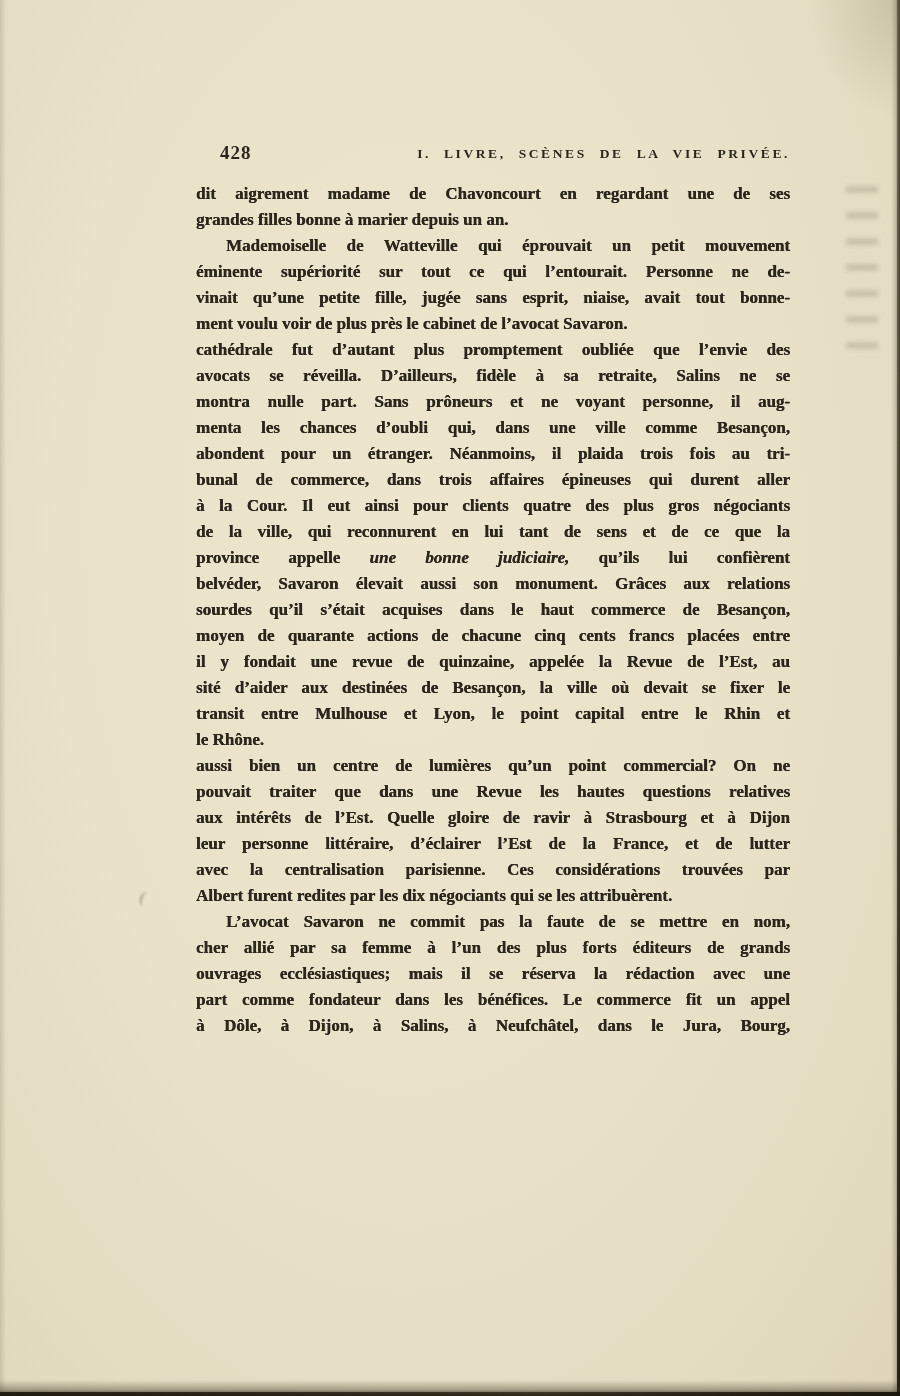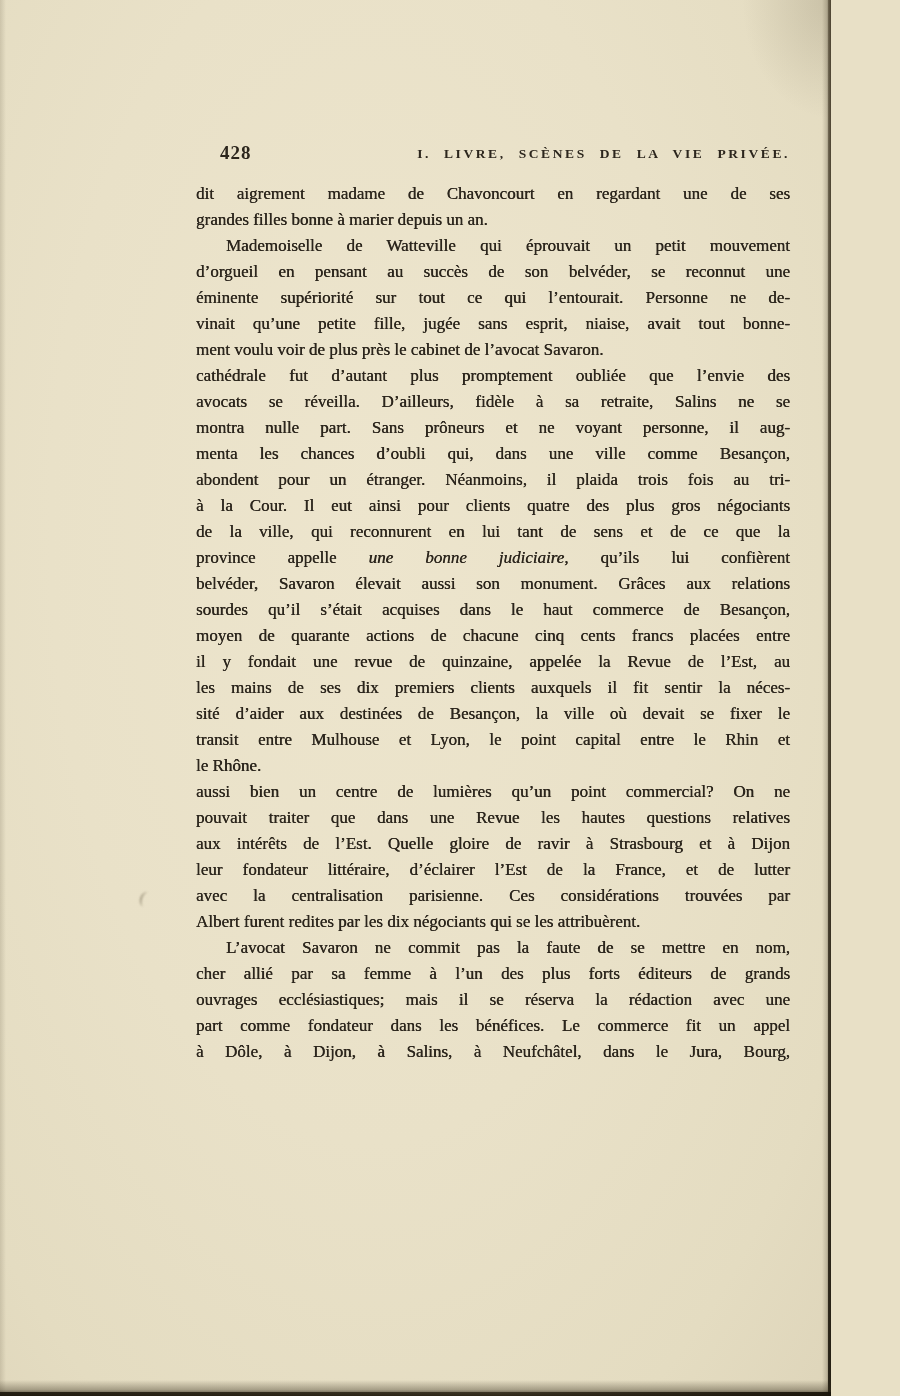--- a/index.html
+++ b/index.html
@@ -4,26 +4,25 @@
 <style>
   html, body { margin:0; padding:0; }
   body {
     width:900px; height:1396px;
     font-family:"Liberation Serif", serif;
     background:#e8e0c6;
     overflow:hidden;
   }
   .page {
     position:relative;
-    width:807px; height:1396px;
+    width:900px; height:1396px;
     background:
       radial-gradient(ellipse at 45% 38%, #ede5cd 0%, #e9e1c8 50%, #e4dcc1 82%, #ded5ba 100%);
     color:#2c261d;
     overflow:hidden;
-    padding-left:24px;
   }
   
   .edge-right {
     position:absolute; top:0; right:0; width:9px; height:100%;
     background:linear-gradient(to right, rgba(70,60,40,0) 0%, rgba(70,60,40,0.22) 55%, rgba(42,35,20,0.8) 100%);
   }
   .edge-right-line {
     position:absolute; top:0; right:0; width:3px; height:100%;
     background:linear-gradient(to bottom, rgba(74,64,44,0.45) 0%, rgba(52,44,28,0.7) 55%, rgba(30,25,14,0.9) 100%);
   }
@@ -64,21 +63,21 @@
     font-size:13.5px; font-weight:bold;
     letter-spacing:2.6px; word-spacing:7px;
   }
   
   .text-column {
     position:absolute; left:196px; top:181px; width:594px;
     font-size:17px; line-height:26px;
     text-shadow:0.3px 0 0 currentColor;
   }
   .paragraph { margin:0; }
-  .line { text-align:left; white-space:normal; }
+  .line { text-align:left; white-space:normal;font-weight:bold; }
   .line.just { text-align:justify; text-align-last:justify; }
   .line.indent { text-indent:30px; }
   .em { font-style:italic; }
 </style>
 </head>
 <body>
 
 <div class="page">
 
   <div class="header">
@@ -86,48 +85,47 @@
     <div class="running-title">I. LIVRE, SCÈNES DE LA VIE PRIVÉE.</div>
   </div>
 
   <div class="text-column">
       <div class="paragraph">
         <div class="line just"><span>dit aigrement madame de Chavoncourt en regardant une de ses</span></div>
         <div class="line"><span>grandes filles bonne à marier depuis un an.</span></div>
       </div>
       <div class="paragraph">
         <div class="line just indent"><span>Mademoiselle de Watteville qui éprouvait un petit mouvement</span></div>
-        <div class="line just"><span>d’orgueil en pensant au succès de son belvéder, se reconnut une</span></div>
         <div class="line just"><span>éminente supériorité sur tout ce qui l’entourait. Personne ne de-</span></div>
         <div class="line just"><span>vinait qu’une petite fille, jugée sans esprit, niaise, avait tout bonne-</span></div>
         <div class="line"><span>ment voulu voir de plus près le cabinet de l’avocat Savaron.</span></div>
       </div>
       <div class="paragraph">
         <div class="line just"><span>cathédrale fut d’autant plus promptement oubliée que l’envie des</span></div>
         <div class="line just"><span>avocats se réveilla. D’ailleurs, fidèle à sa retraite, Salins ne se</span></div>
         <div class="line just"><span>montra nulle part. Sans prôneurs et ne voyant personne, il aug-</span></div>
         <div class="line just"><span>menta les chances d’oubli qui, dans une ville comme Besançon,</span></div>
         <div class="line just"><span>abondent pour un étranger. Néanmoins, il plaida trois fois au tri-</span></div>
+        <div class="line just"><span>bunal de commerce, dans trois affaires épineuses qui durent aller</span></div>
         <div class="line just"><span>à la Cour. Il eut ainsi pour clients quatre des plus gros négociants</span></div>
         <div class="line just"><span>de la ville, qui reconnurent en lui tant de sens et de ce que la</span></div>
         <div class="line just"><span>province appelle </span><span class="em">une bonne judiciaire,</span><span> qu’ils lui confièrent</span></div>
         <div class="line just"><span>belvéder, Savaron élevait aussi son monument. Grâces aux relations</span></div>
         <div class="line just"><span>sourdes qu’il s’était acquises dans le haut commerce de Besançon,</span></div>
         <div class="line just"><span>moyen de quarante actions de chacune cinq cents francs placées entre</span></div>
         <div class="line just"><span>il y fondait une revue de quinzaine, appelée la Revue de l’Est, au</span></div>
-        <div class="line just"><span>les mains de ses dix premiers clients auxquels il fit sentir la néces-</span></div>
         <div class="line just"><span>sité d’aider aux destinées de Besançon, la ville où devait se fixer le</span></div>
         <div class="line just"><span>transit entre Mulhouse et Lyon, le point capital entre le Rhin et</span></div>
         <div class="line"><span>le Rhône.</span></div>
       </div>
       <div class="paragraph">
         <div class="line just"><span>aussi bien un centre de lumières qu’un point commercial? On ne</span></div>
         <div class="line just"><span>pouvait traiter que dans une Revue les hautes questions relatives</span></div>
         <div class="line just"><span>aux intérêts de l’Est. Quelle gloire de ravir à Strasbourg et à Dijon</span></div>
-        <div class="line just"><span>leur fondateur littéraire, d’éclairer l’Est de la France, et de lutter</span></div>
+        <div class="line just"><span>leur personne littéraire, d’éclairer l’Est de la France, et de lutter</span></div>
         <div class="line just"><span>avec la centralisation parisienne. Ces considérations trouvées par</span></div>
         <div class="line"><span>Albert furent redites par les dix négociants qui se les attribuèrent.</span></div>
       </div>
       <div class="paragraph">
         <div class="line just indent"><span>L’avocat Savaron ne commit pas la faute de se mettre en nom,</span></div>
         <div class="line just"><span>cher allié par sa femme à l’un des plus forts éditeurs de grands</span></div>
         <div class="line just"><span>ouvrages ecclésiastiques; mais il se réserva la rédaction avec une</span></div>
         <div class="line just"><span>part comme fondateur dans les bénéfices. Le commerce fit un appel</span></div>
         <div class="line just"><span>à Dôle, à Dijon, à Salins, à Neufchâtel, dans le Jura, Bourg,</span></div>
       </div>

